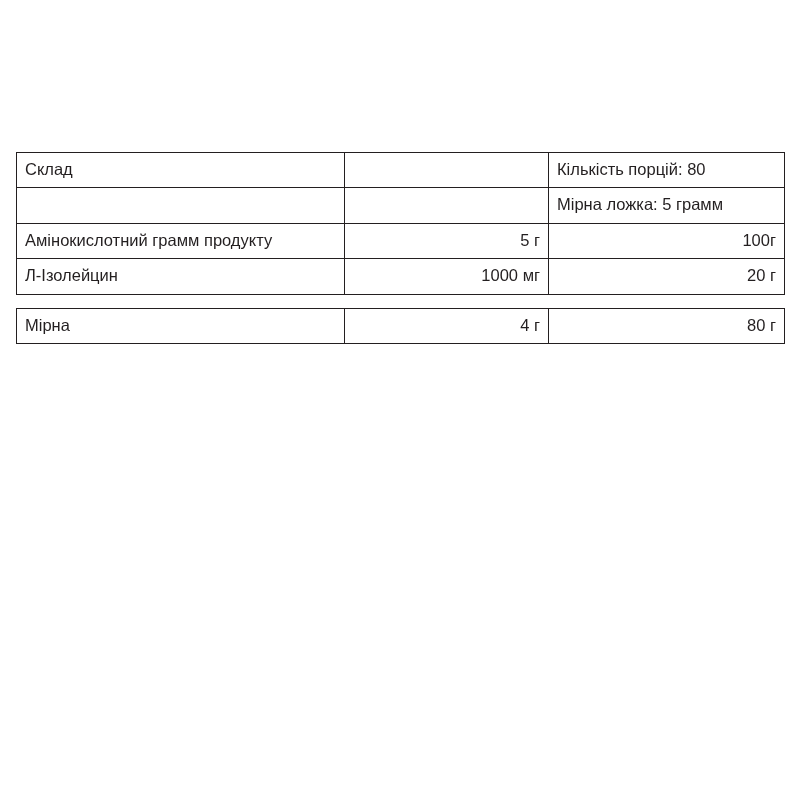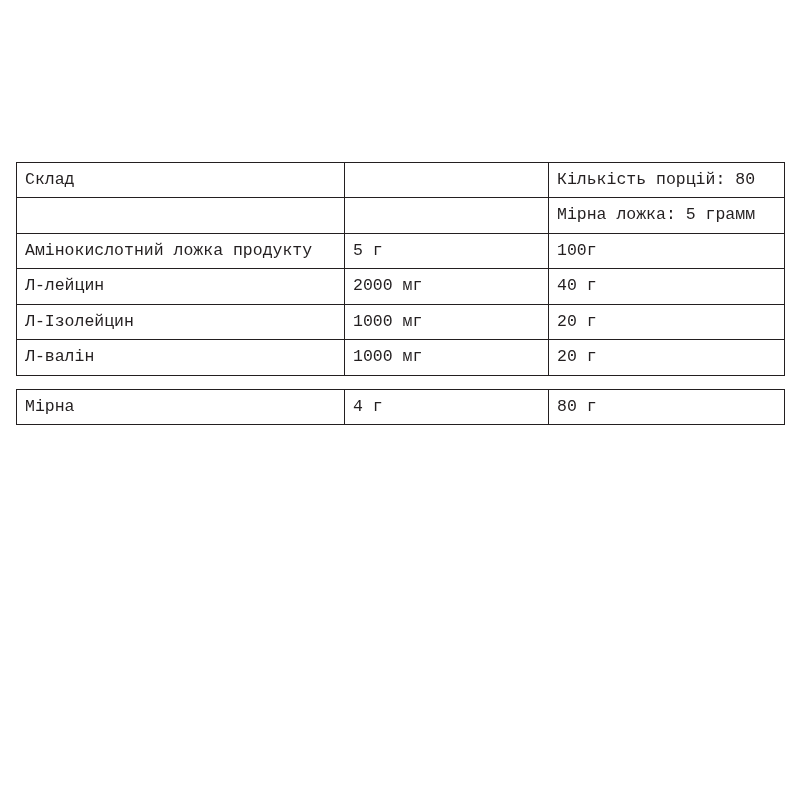--- a/index.html
+++ b/index.html
@@ -15,23 +15,22 @@
   }
   .page {
     position: relative;
     width: 800px;
     height: 800px;
     box-sizing: border-box;
   }
   .table-wrap {
     position: absolute;
     left: 16px;
-    top: 162px;
+    top: 152px;
     width: 768px;
-    font-family: Liberation Mono, monospace;
   }
   table.nutrition {
     border-collapse: collapse;
     width: 768px;
     table-layout: fixed;
   }
   table.nutrition td {
     border: 1px solid #231f20;
     font-size: 16.5px;
     line-height: 1.3;
@@ -39,21 +38,21 @@
     vertical-align: top;
     color: #231f20;
     height: 18px;
   }
   
   col.c1 { width: 328px; }
   col.c2 { width: 204px; }
   col.c3 { width: 236px; }
 
   td.left   { text-align: left; padding-left: 10px; }
-  td.center { text-align: left; }
+  td.center { text-align: right; }
 
   
   tr.spacer td {
     border: none;
     height: 13px;
     padding: 0;
   }
 </style>
 </head>
 <body>
@@ -71,36 +70,26 @@
             <td class="left">Склад</td>
             <td class="center"></td>
             <td class="left">Кількість порцій: 80</td>
           </tr>
           <tr>
             <td class="left"></td>
             <td class="center"></td>
             <td class="left">Мірна ложка: 5 грамм</td>
           </tr>
           <tr>
-            <td class="left">Амінокислотний ложка продукту</td>
+            <td class="left">Амінокислотний грамм продукту</td>
             <td class="center">5 г</td>
             <td class="center">100г</td>
           </tr>
           <tr>
-            <td class="left">Л-лейцин</td>
-            <td class="center">2000 мг</td>
-            <td class="center">40 г</td>
-          </tr>
-          <tr>
             <td class="left">Л-Ізолейцин</td>
-            <td class="center">1000 мг</td>
-            <td class="center">20 г</td>
-          </tr>
-          <tr>
-            <td class="left">Л-валін</td>
             <td class="center">1000 мг</td>
             <td class="center">20 г</td>
           </tr>
           <tr class="spacer">
             <td class="left"></td>
             <td class="center"></td>
             <td class="center"></td>
           </tr>
           <tr>
             <td class="left">Мірна</td>

